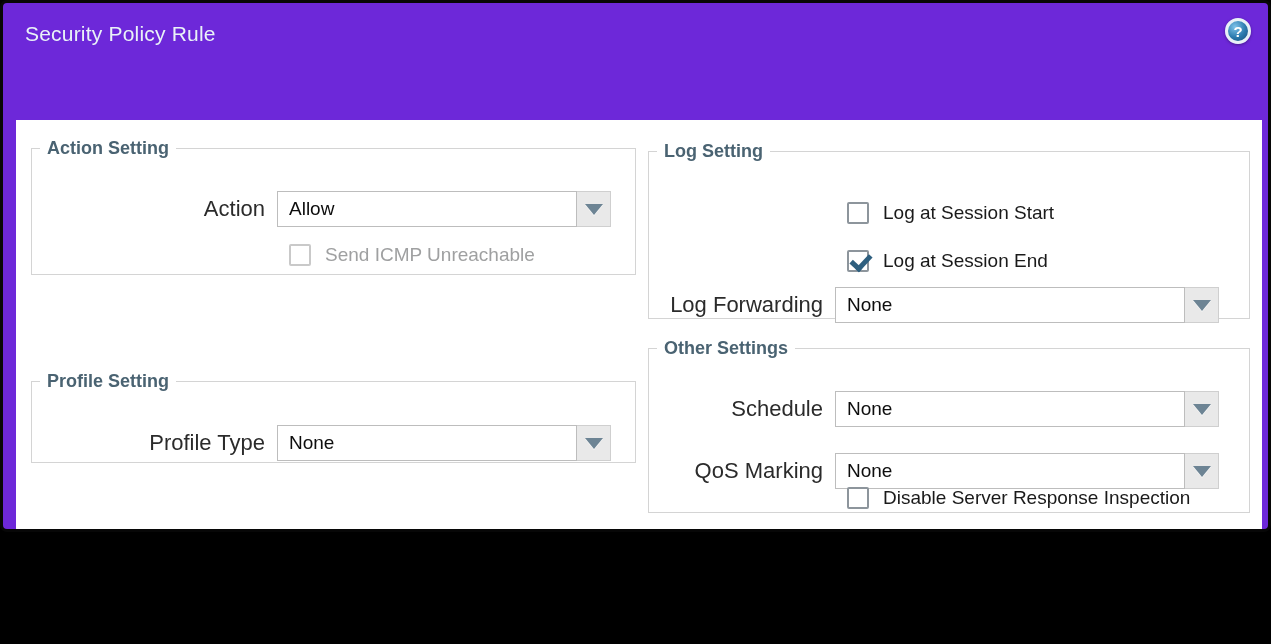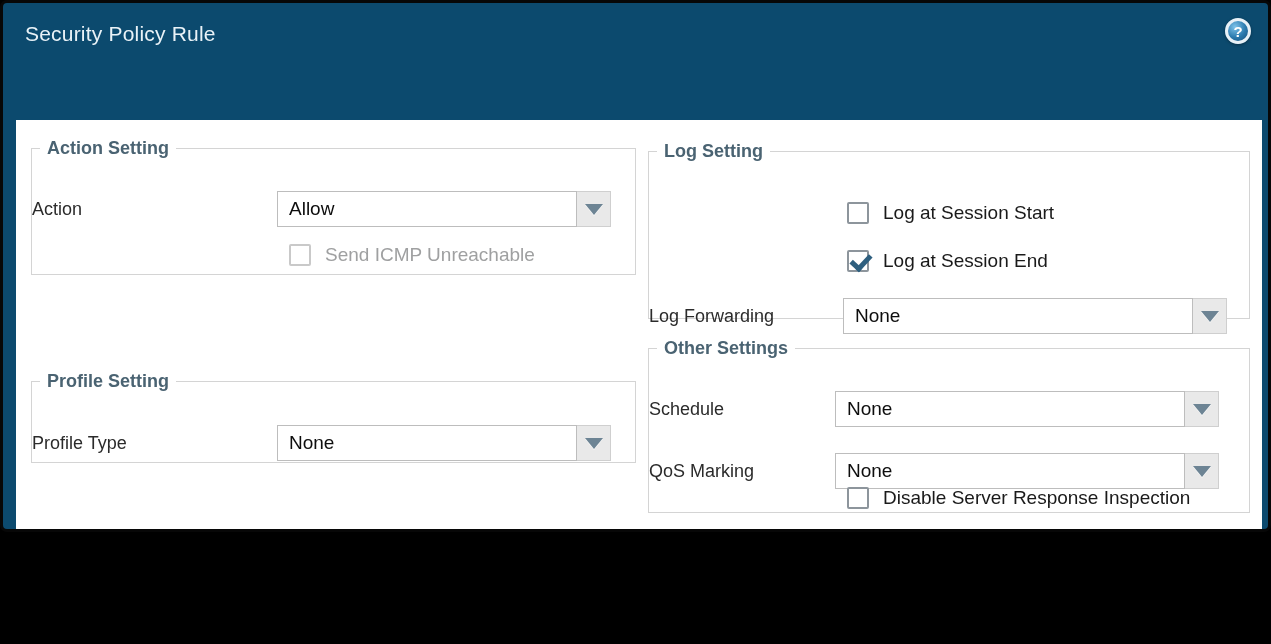--- a/index.html
+++ b/index.html
@@ -1,21 +1,21 @@
 <!DOCTYPE html>
 <html><head>
 <meta charset="utf-8">
 <style>
   * { margin:0; padding:0; box-sizing:border-box; }
   html,body { background:#000; }
   body { font-family:"Liberation Sans","DejaVu Sans",sans-serif; }
 
   .frame {
     position:relative; width:1271px; height:532px;
-    background:#0c4a6e; border:3px solid #070707; border-radius:7px;
+    background:#6d28d9; border:3px solid #070707; border-radius:7px;
     overflow:hidden;
   }
 
   
   .titlebar { position:absolute; top:0; left:0; right:0; height:64px; }
   .title {
     position:absolute; left:22px; top:19px;
     font-size:21px; color:#e9f2f7; letter-spacing:.2px;
   }
   .help {
@@ -57,22 +57,22 @@
     margin-left:8px; padding:0 7px;
     font-size:18px; font-weight:bold; color:#4a6372;
   }
   .fs-action  { left:15px;  top:18px;  width:605px; height:137px; }
   .fs-profile { left:15px;  top:251px; width:605px; height:92px;  }
   .fs-log     { left:632px; top:21px;  width:602px; height:178px; }
   .fs-other   { left:632px; top:218px; width:602px; height:175px; }
 
   .row { position:absolute; left:0; right:14px; display:flex; align-items:center; }
   .row .lbl {
-    flex:0 0 245px; text-align:left; padding-right:12px;
-    font-size:18px; color:#2b2b2b; white-space:nowrap;
+    flex:0 0 245px; text-align:right; padding-right:12px;
+    font-size:22px; color:#2b2b2b; white-space:nowrap;
   }
   .fs-log .row .lbl, .fs-other .row .lbl { flex-basis:186px; }
 
   
   .combo { display:flex; height:36px; cursor:pointer; }
   .combo-value {
     background:#fff; border:1px solid #bdbdbd;
     display:flex; align-items:center; padding-left:11px;
     font-size:19px; color:#0d0d0d;
   }
@@ -163,21 +163,21 @@
     <fieldset class="fs-log">
       <legend>Log Setting</legend>
       <div class="checkrow" style="left:198px; top:40px;">
         <span class="checkbox"></span>
         <span class="checklabel">Log at Session Start</span>
       </div>
       <div class="checkrow" style="left:198px; top:88px;">
         <span class="checkbox checked"></span>
         <span class="checklabel">Log at Session End</span>
       </div>
-      <div class="row" style="top:136px;gap:8px;">
+      <div class="row" style="top:125px;">
         <span class="lbl">Log Forwarding</span>
         <div class="combo combo-wider">
           <div class="combo-value">None</div>
           <div class="combo-btn">
             <span class="tri"></span>
           </div>
         </div>
       </div>
     </fieldset>
 

